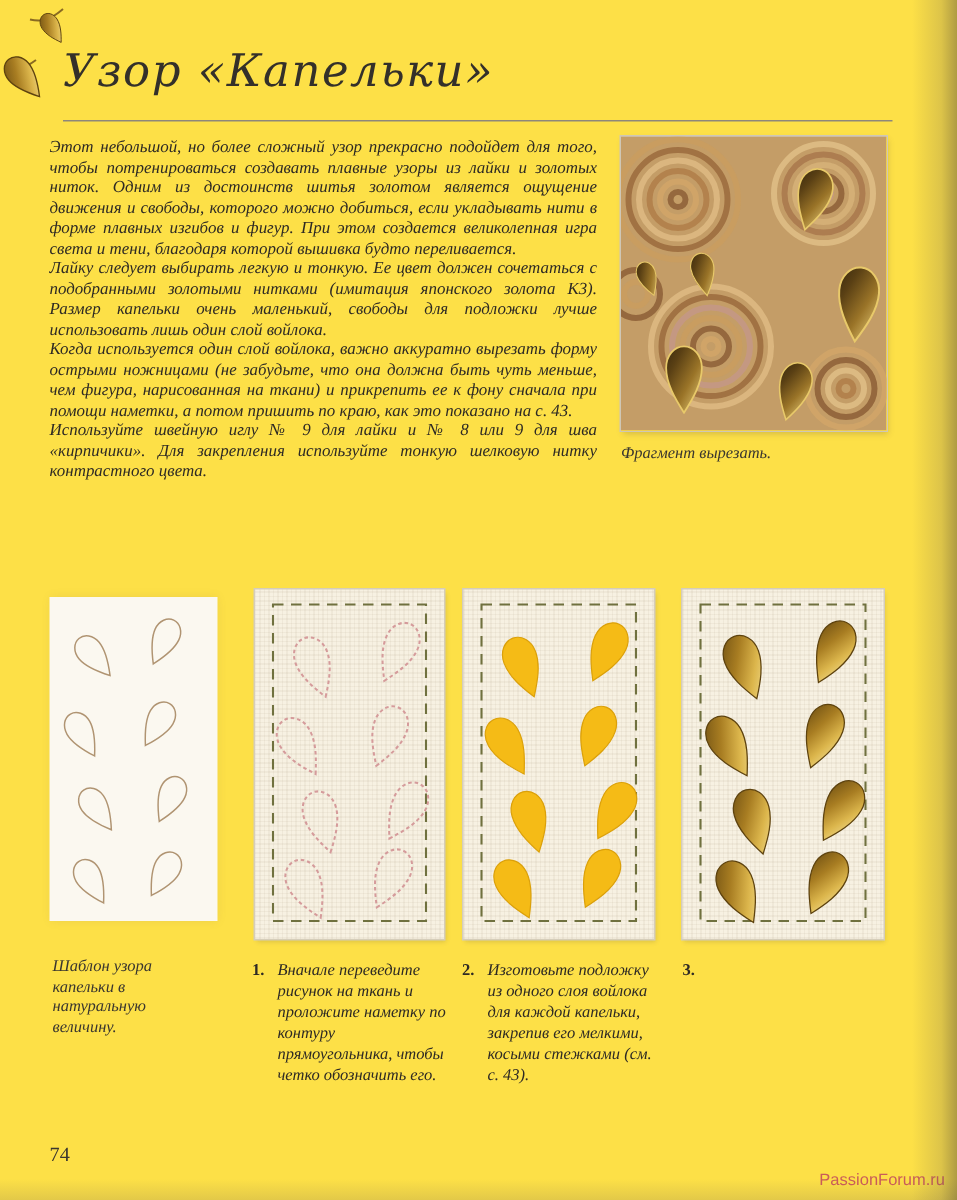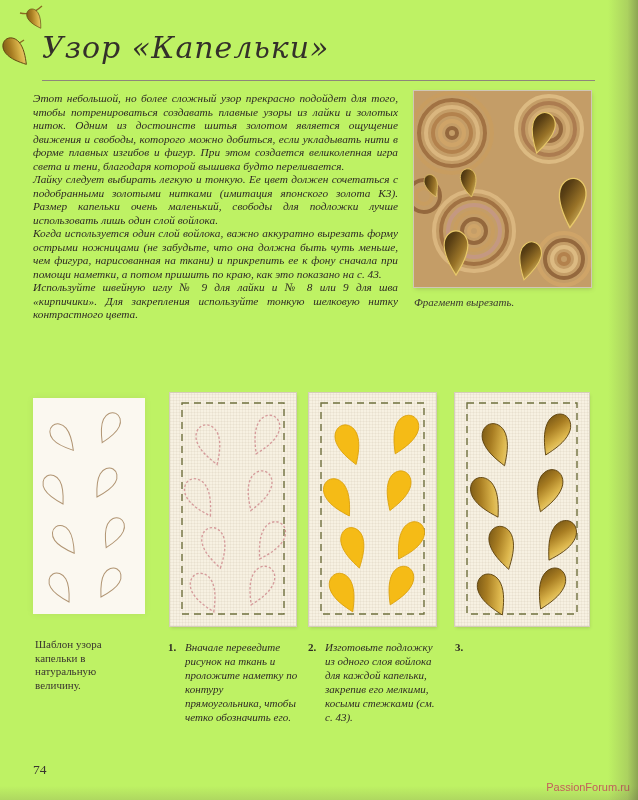--- a/index.html
+++ b/index.html
@@ -1,18 +1,18 @@
 <!DOCTYPE html>
 <html><head>
 <meta charset="utf-8">
 <style>
   html,body { margin:0; padding:0; background:#e9e5da; }
   .page {
     position:relative; width:638px; height:800px; margin:0 auto;
-    background:#bef264; overflow:hidden;
+    background:#fde047; overflow:hidden;
     font-family:"Liberation Serif", serif; color:#2e2a24;
   }
   .page::after {
     content:""; position:absolute; top:0; right:0; width:30px; height:100%;
     background:linear-gradient(to right, rgba(105,95,80,0) 0%, rgba(105,95,80,0.22) 65%, rgba(80,72,60,0.45) 100%);
     pointer-events:none;
   }
   .page::before {
     content:""; position:absolute; left:0; bottom:0; width:100%; height:14px;
     background:linear-gradient(to bottom, rgba(105,95,80,0) 0%, rgba(105,95,80,0.18) 100%);
@@ -56,21 +56,21 @@
   .outline-drop { fill:none; stroke:#b09472; stroke-width:1.6; }
   .traced-drop  { fill:none; stroke:#d59b9b; stroke-width:1.7; stroke-dasharray:3 2.4; }
   .felt-drop    { fill:#f5bb16; stroke:#dba00a; stroke-width:1; }
   .gold-drop    { fill:url(#goldGrad); stroke:#5e430f; stroke-width:1; }
   .bronze-drop  { fill:url(#bronzeGrad); stroke:#e8c96a; stroke-width:1.4; }
   .baste        { fill:none; stroke:#70713f; stroke-width:1.4; stroke-dasharray:7 5; }
   .tail         { fill:none; stroke:#8a6a22; stroke-width:1.3; }
 
   .template-caption {
     position:absolute; left:35px; top:638px; width:102px;
-    font-size:11px; line-height:13.6px; color:#3a362f;
+    font-style:italic; font-size:11px; line-height:13.6px; color:#3a362f;
   }
   .step { position:absolute; top:640px; font-size:11px; line-height:14px; display:flex; }
   .step .num { font-weight:bold; flex:0 0 17px; }
   .step .txt { flex:1 1 auto;font-style:italic; }
   #step-1 { left:168px; width:131px; }
   #step-2 { left:308px; width:131px; }
   #step-3 { left:455px; width:134px; }
 
   .page-number { position:absolute; left:33px; top:762px; font-size:13.5px; color:#3a362f; }
   .watermark {

